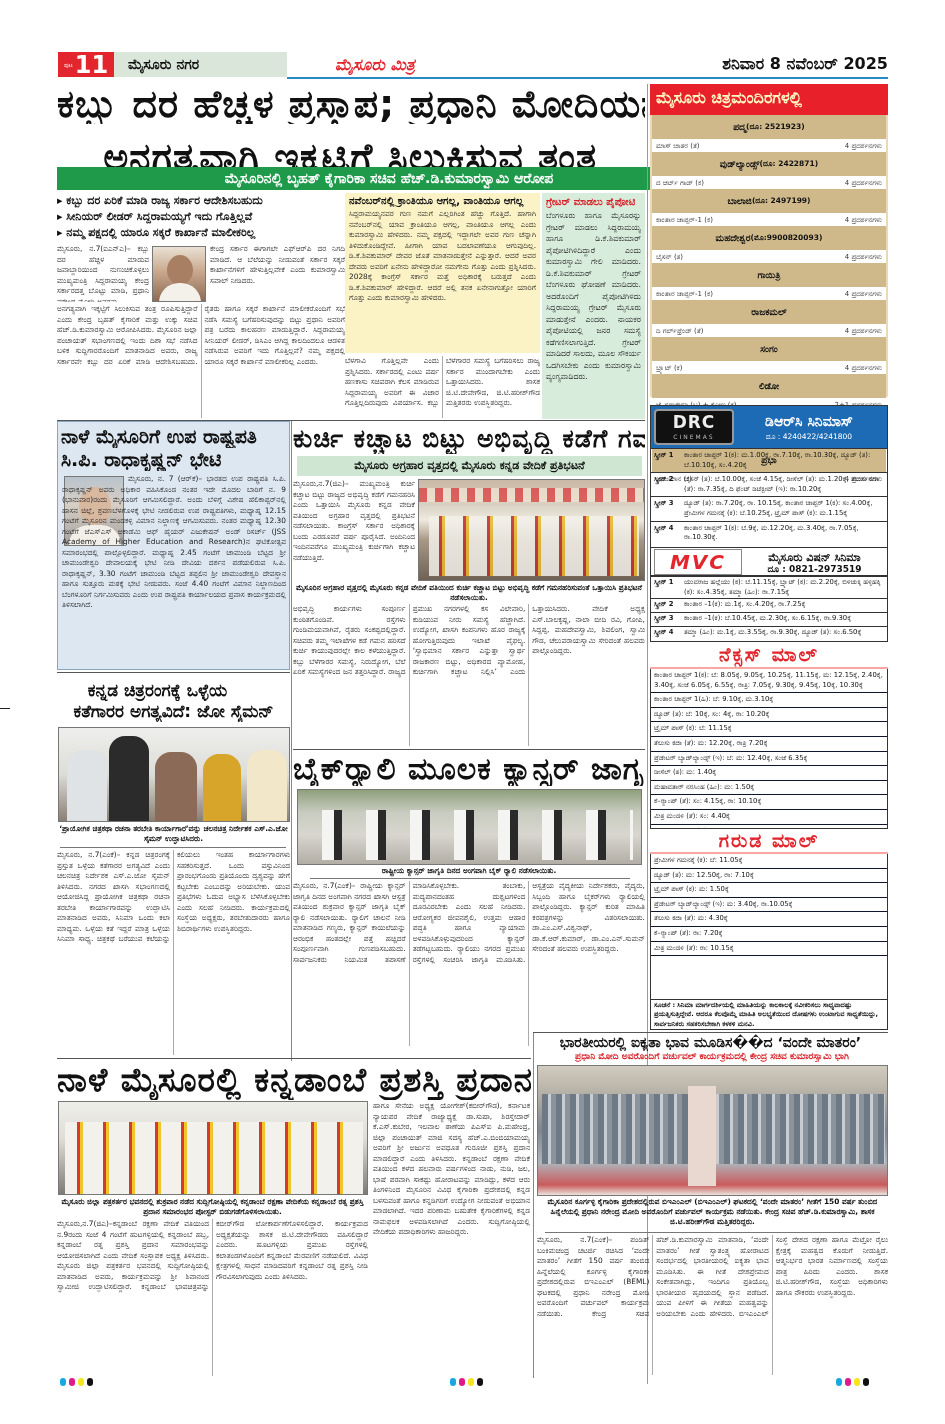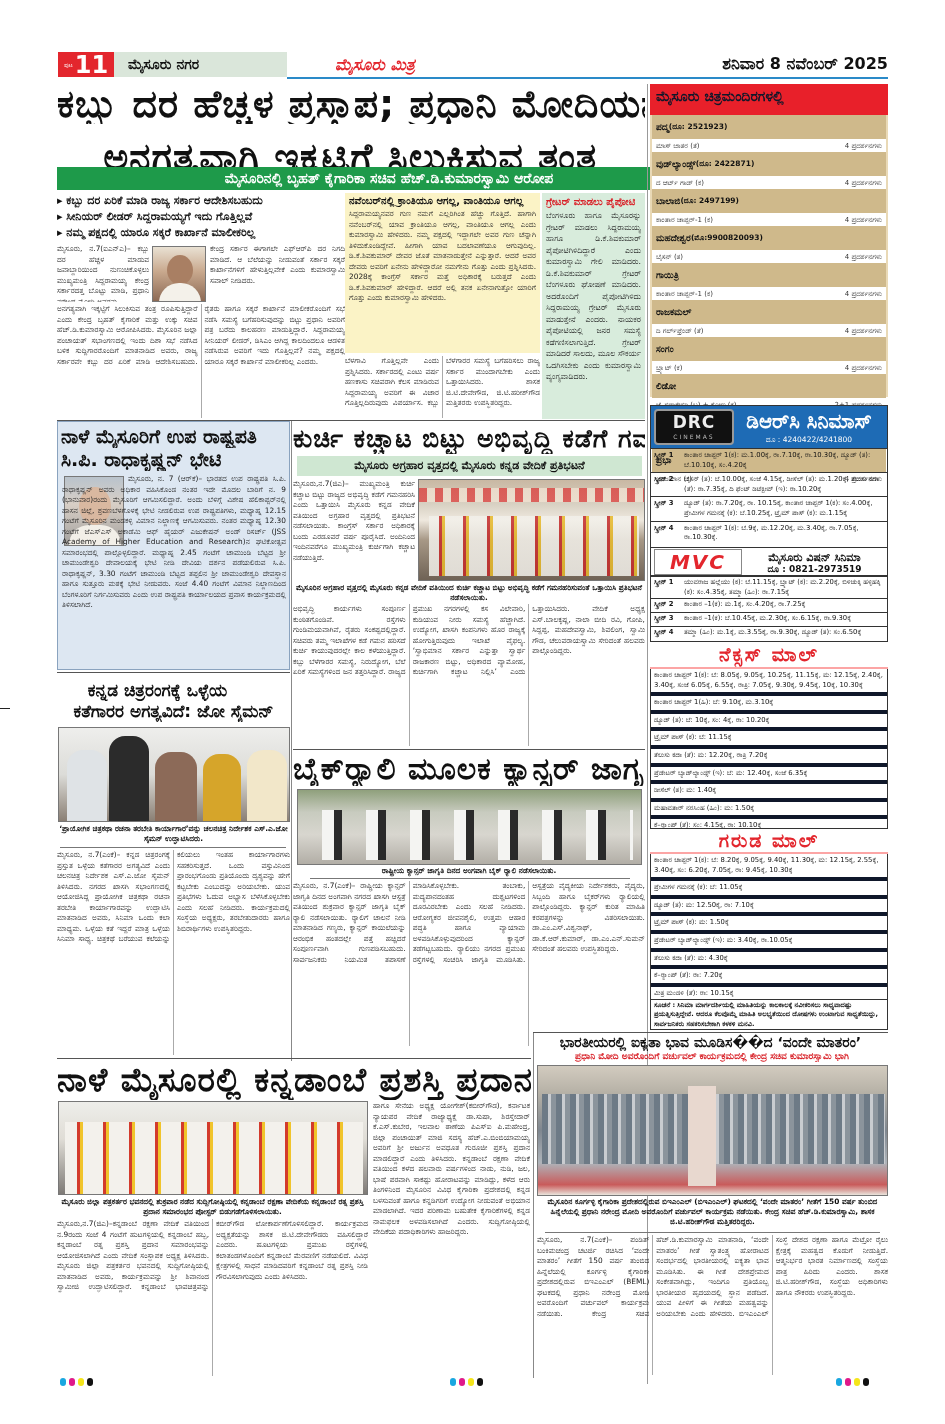--- a/index.html
+++ b/index.html
@@ -15,49 +15,49 @@
 .cap{position:absolute;font-size:7.4px;line-height:10px;text-align:center;color:#111;font-weight:bold;overflow:hidden}
 
 #pg-box{left:58px;top:52px;width:56px;height:25px;background:#e3262d;color:#fff;display:flex;align-items:center;justify-content:center}
 #pg-box .lbl{font-size:6px;margin-right:2px}
 #pg-box .num{font-size:24px;font-weight:bold;line-height:24px}
 #sec-box{left:114px;top:52px;width:173px;height:25px;background:#dae6da;font-size:14px;font-weight:bold;padding:4px 0 0 14px}
 #mast{left:300px;top:52px;width:150px;height:25px;color:#e3262d;font-size:16px;font-weight:bold;text-align:center;line-height:25px;font-style:italic}
 #date{left:640px;top:54px;width:248px;text-align:right;font-size:16px;font-weight:bold}
 #blue-rule{left:287px;top:77px;width:601px;height:2px;background:#2a8ac8}
 
-#cin-head{left:650px;top:84px;width:238px;height:31px;background:#e8202a;color:#0f172a;font-size:14px;font-weight:bold;padding:4px 0 0 6px}
+#cin-head{left:650px;top:84px;width:238px;height:31px;background:#e8202a;color:#fef9c3;font-size:16px;font-weight:bold;padding:4px 0 0 6px}
 #cin-list{left:650px;top:115px;width:238px;height:282px;border:2px solid #e9d9b6;border-top:none}
-.th-row{height:15px;background:#cfb98b;display:flex;justify-content:flex-start;align-items:center;padding:12px 4px;font-size:9px;font-weight:bold}
+.th-row{height:15px;background:#cfb98b;display:flex;justify-content:center;align-items:center;padding:12px 4px;font-size:9px;font-weight:bold}
 .th-row .ph{font-size:7.5px}
 .mv-row{height:13px;background:#fff;display:flex;justify-content:space-between;align-items:center;padding:0 4px;font-size:7px;color:#333}
 
 #drc{left:650px;top:405px;width:238px;height:143px;border:1px solid #333}
 #drc-head{height:42px;background:#1e6bb5;display:flex;align-items:center;padding:16px 3px}
 .logo-drc{width:80px;height:36px;background:#111;border:2px solid #999;color:#ddd;text-align:center;border-radius:4px}
 .logo-drc .big{font-size:17px;font-weight:bold;line-height:22px;letter-spacing:1px;color:#eee}
 .logo-drc .small{font-size:6px;letter-spacing:2px;color:#bbb}
 .drc-titles{flex:1;color:#fff;text-align:center}
-.drc-titles .t{font-size:20px;font-weight:bold}
+.drc-titles .t{font-size:14px;font-weight:bold}
 .drc-titles .p{font-size:7.5px;margin-top:2px}
 .scr-row{display:flex;border-top:1px solid #333;font-size:6.8px;line-height:9.6px;padding:2px 3px;min-height:24px}
 .scr-row .sl{width:30px;flex:none;font-weight:bold}
 .scr-row .sv{flex:1}
 
 #mvc{left:650px;top:548px;width:238px;height:94px;border:1px solid #333;border-top:none}
 #mvc-head{height:28px;display:flex;align-items:flex-end;border-bottom:1px solid #333}
 .logo-mvc{width:88px;height:26px;border:1px solid #888;margin-left:3px;color:#e3262d;font-size:20px;font-weight:bold;font-style:italic;text-align:center;line-height:25px;letter-spacing:2px}
 .mvc-titles{flex:1;text-align:center}
 .mvc-titles .t{font-size:11px;font-weight:bold}
 .mvc-titles .p{font-size:9px;font-weight:bold}
 #mvc .scr-row{min-height:14px;padding:1px 3px}
 
 .mall-h{position:absolute;left:650px;width:238px;text-align:center;color:#e3262d;font-weight:bold;font-size:19px;letter-spacing:2px;border-bottom:2px solid #fca5a5}
 .mall-list{position:absolute;left:650px;width:238px;border:1px solid #333;border-top:none}
-.mall-row{font-size:6.8px;line-height:9.6px;padding:2px 3px;border-bottom:4px solid #0f172a;min-height:14px}
+.mall-row{font-size:6.8px;line-height:9.6px;padding:2px 3px;border-bottom:1px solid #0f172a;min-height:14px}
 #note{left:650px;top:1000px;width:238px;height:30px;border:1px solid #333;border-top:none;font-size:6.6px;line-height:9.4px;padding:1px 3px;font-weight:bold;overflow:hidden}
 
 #lead-h1,#lead-h2{left:57px;width:588px;font-size:38px;line-height:40px}
 #lead-h1{top:84px}
 #lead-h2{top:137px}
 #lead-sub{left:57px;top:167px;width:664px;height:23px;background:#1e9a4a;color:#fff;font-size:14px;font-weight:bold;text-align:center;line-height:23px}
 #bullets{left:57px;top:193px;width:288px;font-size:11px;line-height:16px;font-weight:bold}
 #bullets div{white-space:nowrap;overflow:hidden}
 #yellow{left:345px;top:193px;width:195px;height:160px;background:#fbf3c6;padding:2px 4px}
 #yellow .t{font-size:10px;font-weight:bold;white-space:nowrap;overflow:hidden;margin-bottom:2px}
@@ -335,21 +335,20 @@
     <div class="mall-row">ಪ್ರೆಡೇಟರ್ ಬ್ಯಾಡ್‌ಲ್ಯಾಂಡ್ಸ್ (ಇ): ಬೆ: ಮ: 12.40ಕ್ಕೆ, ಸಂಜೆ 6.35ಕ್ಕೆ</div>
     <div class="mall-row">ಡೀಸೆಲ್ (ತ): ಮ: 1.40ಕ್ಕೆ</div>
     <div class="mall-row">ಮಹಾವತಾರ್ ನರಸಿಂಹ (ಹಿಂ): ಮ: 1.50ಕ್ಕೆ</div>
     <div class="mall-row">ಕೆ–ರ್‍ಯಾಂಪ್ (ತೆ): ಸಂ: 4.15ಕ್ಕೆ, ರಾ: 10.10ಕ್ಕೆ</div>
     <div class="mall-row">ಮಿತ್ರ ಮಂಡಳಿ (ತೆ): ಸಂ: 4.40ಕ್ಕೆ</div>
     <div class="mall-row">ಗುಡ್ ಫಾರ್ಚ್ಯೂನ್ (ಇ): ಸಂ: 7.30ಕ್ಕೆ</div>
   </div>
 
 <div class="mall-h" style="top:829px;height:25px">ಗರುಡ ಮಾಲ್</div>
 <div id="garuda-list" class="mall-list" style="top:854px;height:146px;overflow:hidden">
-    <div class="mall-row">ಕಾಂತಾರ ಚಾಪ್ಟರ್ 1(ಕ): ಬೆ: 8.20ಕ್ಕೆ, 9.05ಕ್ಕೆ, 9.40ಕ್ಕೆ, 11.30ಕ್ಕೆ, ಮ: 12.15ಕ್ಕೆ, 2.55ಕ್ಕೆ, 3.40ಕ್ಕೆ, ಸಂ: 6.20ಕ್ಕೆ, 7.05ಕ್ಕೆ, ರಾ: 9.45ಕ್ಕೆ, 10.30ಕ್ಕೆ</div>
     <div class="mall-row">ಪ್ರೇಮಿಗಳ ಗಮನಕ್ಕೆ (ಕ): ಬೆ: 11.05ಕ್ಕೆ</div>
     <div class="mall-row">ಡ್ಯೂಡ್ (ತ): ಮ: 12.50ಕ್ಕೆ, ರಾ: 7.10ಕ್ಕೆ</div>
     <div class="mall-row">ಟ್ರೈಮ್ ಪಾಸ್ (ಕ): ಮ: 1.50ಕ್ಕೆ</div>
     <div class="mall-row">ಪ್ರೆಡೇಟರ್ ಬ್ಯಾಡ್‌ಲ್ಯಾಂಡ್ಸ್ (ಇ): ಮ: 3.40ಕ್ಕೆ, ರಾ.10.05ಕ್ಕೆ</div>
     <div class="mall-row">ತೆಲುಸು ಕದಾ (ತೆ): ಮ: 4.30ಕ್ಕೆ</div>
     <div class="mall-row">ಕೆ–ರ್‍ಯಾಂಪ್ (ತೆ): ರಾ: 7.20ಕ್ಕೆ</div>
     <div class="mall-row">ಮಿತ್ರ ಮಂಡಳಿ (ತೆ): ರಾ: 10.15ಕ್ಕೆ</div>
   </div>
 <div id="note" class="abs">ಸೂಚನೆ : ಸಿನಿಮಾ ಮಾರ್ಗದರ್ಶಿಯಲ್ಲಿ ಮಾಹಿತಿಯನ್ನು ಕಾಲಕಾಲಕ್ಕೆ ನವೀಕರಿಸಲು ಸಾಧ್ಯವಾದಷ್ಟು ಪ್ರಯತ್ನಿಸುತ್ತಿದ್ದೇವೆ. ಆದರೂ ಕೆಲವೊಮ್ಮೆ ಮಾಹಿತಿ ಅಲಭ್ಯತೆಯಿಂದ ದೋಷಗಳು ಉಂಟಾಗುವ ಸಾಧ್ಯತೆಯಿದ್ದು, ಸಾರ್ವಜನಿಕರು ಸಹಕರಿಸಬೇಕಾಗಿ ಕಳಕಳಿ ಮನವಿ.</div>
 

